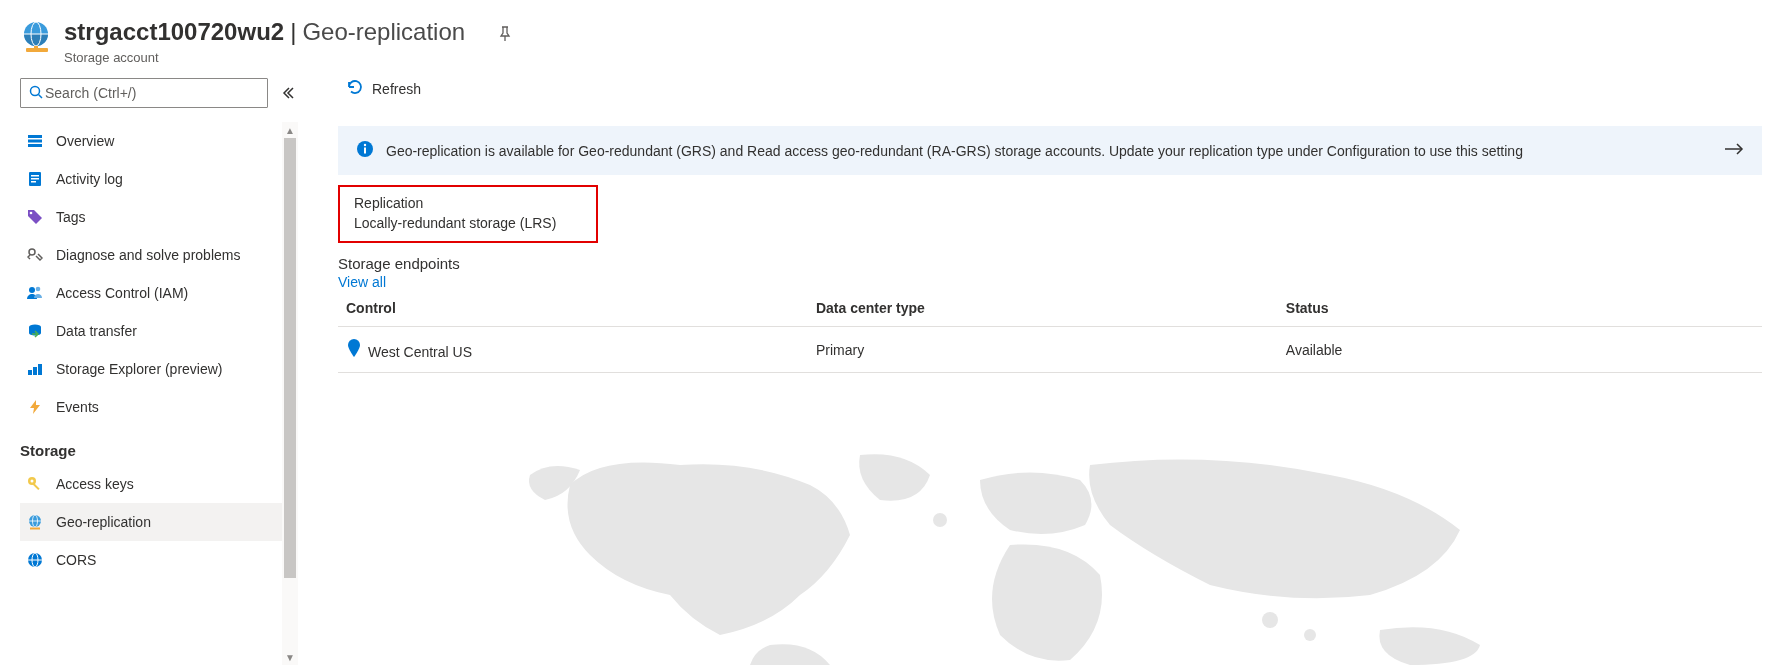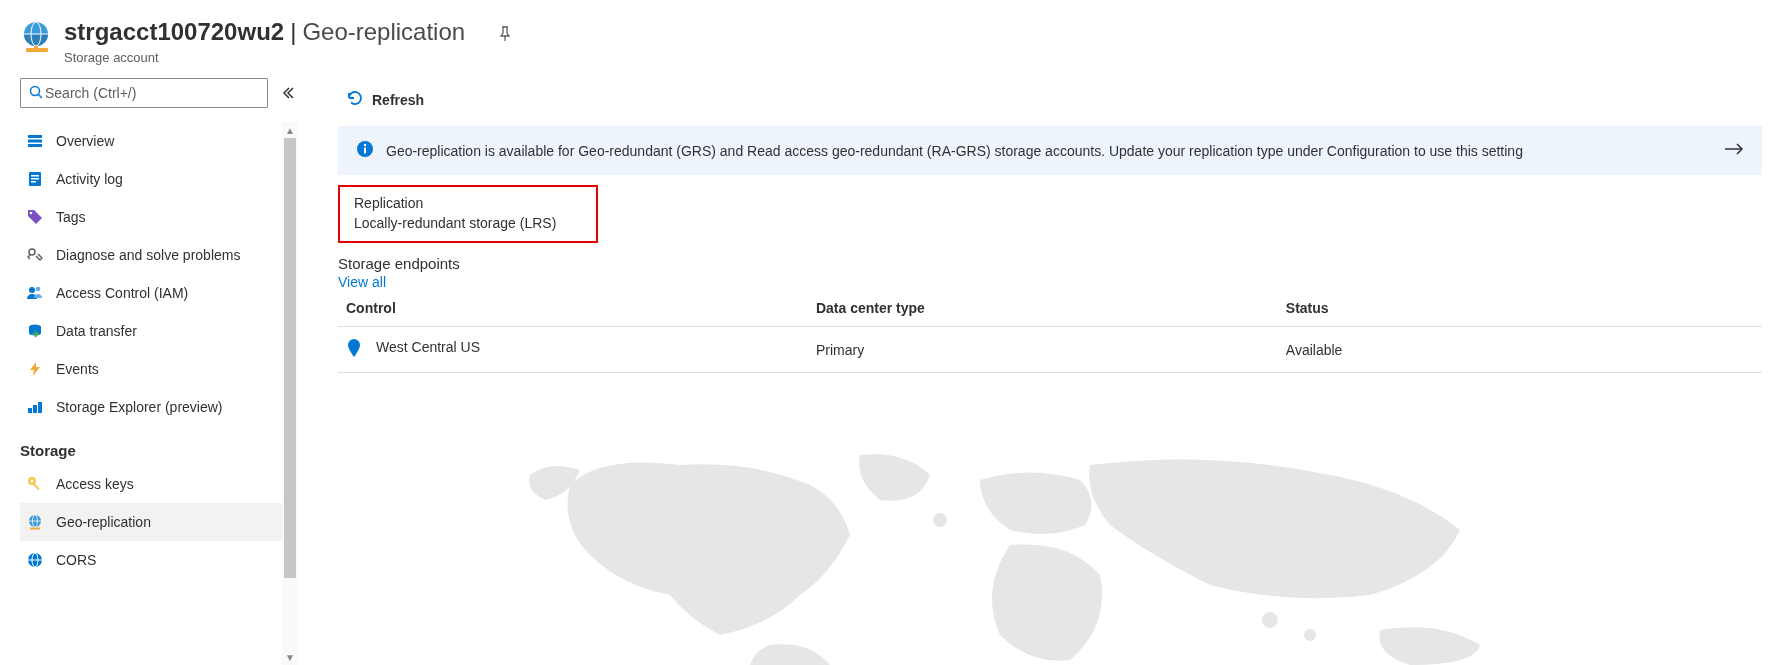--- a/index.html
+++ b/index.html
@@ -122,25 +122,24 @@
     background:#c8c6c4;
   }
 
   .main {
     flex:1;
     padding: 0 18px 0 40px;
     display:flex;flex-direction:column;
     overflow:hidden;
   }
   .toolbar {
-    display:flex;align-items:flex-end;
+    display:flex;align-items:flex-start;
     height:40px;
     gap:8px;
     margin-bottom:12px;
-    font-weight:bold;
   }
   .refresh-btn {
     display:flex;align-items:center;gap:8px;
     padding:4px 8px;
     cursor:pointer;
     color:#323130;
   }
   .refresh-btn .icon{ color:#0078d4; }
   .info-banner {
     background:#eef4fb;
@@ -180,21 +179,21 @@
     font-weight:600;
     font-size:14px;
     padding: 10px 8px;
     border-bottom:1px solid #e1dfdd;
   }
   .table td {
     padding: 12px 8px;
     border-bottom:1px solid #e1dfdd;
     font-size:14px;
   }
-  .loc-cell { display:flex;align-items:flex-start;gap:14px; }
+  .loc-cell { display:flex;align-items:flex-end;gap:6px; }
   .pin-drop { color:#0078d4; }
 
   .map-area {
     flex:1;
     position:relative;
     display:flex;
     align-items:flex-end;
     justify-content:center;
     padding-top: 16px;
   }
@@ -315,35 +314,35 @@
                 <path d="M2 4v6c0 1.4 2.7 2.5 6 2.5s6-1.1 6-2.5V4" fill="#0078d4"></path>
                 <path d="M8 8l3 3-3 3M11 11H5" stroke="#4caf50" stroke-width="1.5" fill="none"></path>
               </svg>
             </span>
           <span>Data transfer</span>
         </div>
 
         <div class="nav-item">
           <span class="icon">
               <svg width="16" height="16" viewBox="0 0 16 16">
-                <path d="M9 1 3 9h4l-1 6 7-9H9z" fill="#f2a93b"></path>
-              </svg>
-            </span>
-          <span>Events</span>
-        </div>
-
-        <div class="nav-item">
-          <span class="icon">
-              <svg width="16" height="16" viewBox="0 0 16 16">
                 <rect x="1" y="9" width="4" height="5" fill="#0078d4"></rect>
                 <rect x="6" y="6" width="4" height="8" fill="#0078d4"></rect>
                 <rect x="11" y="3" width="4" height="11" fill="#0078d4"></rect>
               </svg>
             </span>
           <span>Storage Explorer (preview)</span>
+        </div>
+
+        <div class="nav-item">
+          <span class="icon">
+              <svg width="16" height="16" viewBox="0 0 16 16">
+                <path d="M9 1 3 9h4l-1 6 7-9H9z" fill="#f2a93b"></path>
+              </svg>
+            </span>
+          <span>Events</span>
         </div>
 
         <div class="nav-group-title">Storage</div>
 
         <div class="nav-item">
           <span class="icon">
               <svg width="16" height="16" viewBox="0 0 16 16">
                 <circle cx="5" cy="5" r="4" fill="#f2c94c"></circle>
                 <circle cx="5" cy="5" r="1.5" fill="#fff"></circle>
                 <rect x="7" y="7" width="8" height="2" transform="rotate(45 7 7)" fill="#f2c94c"></rect>

